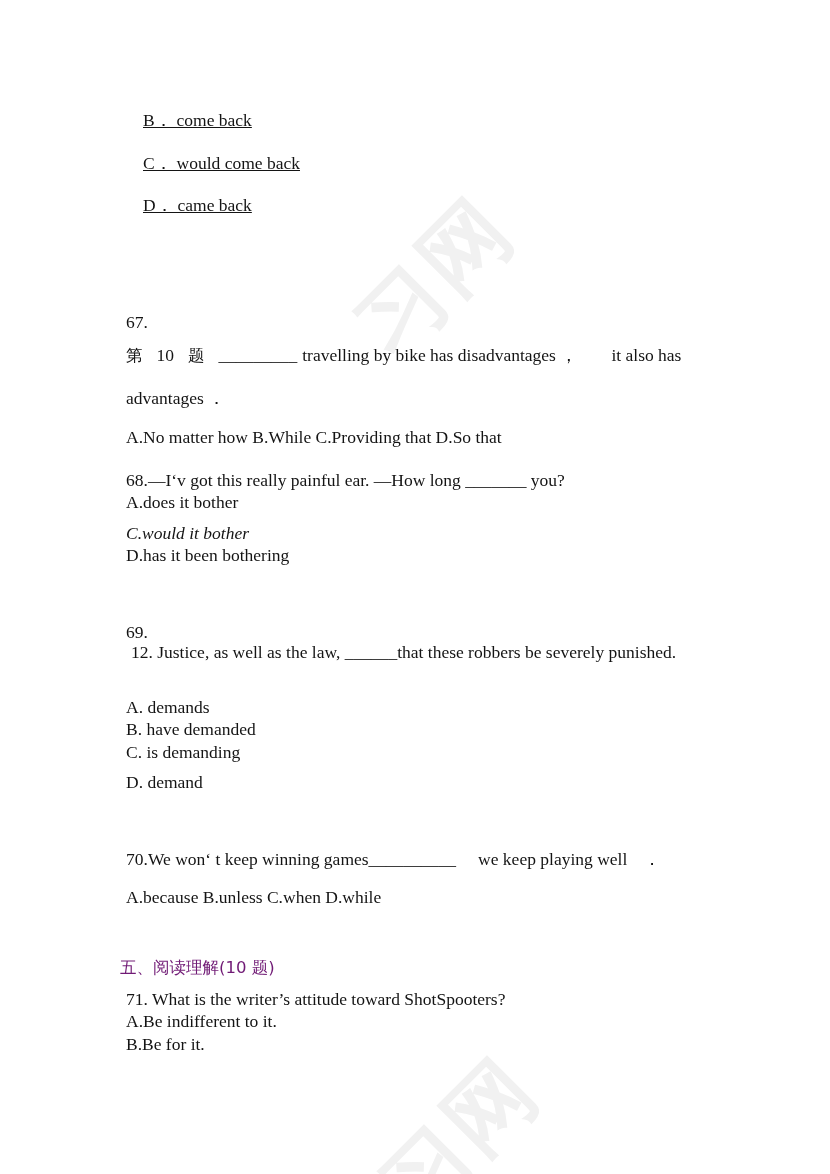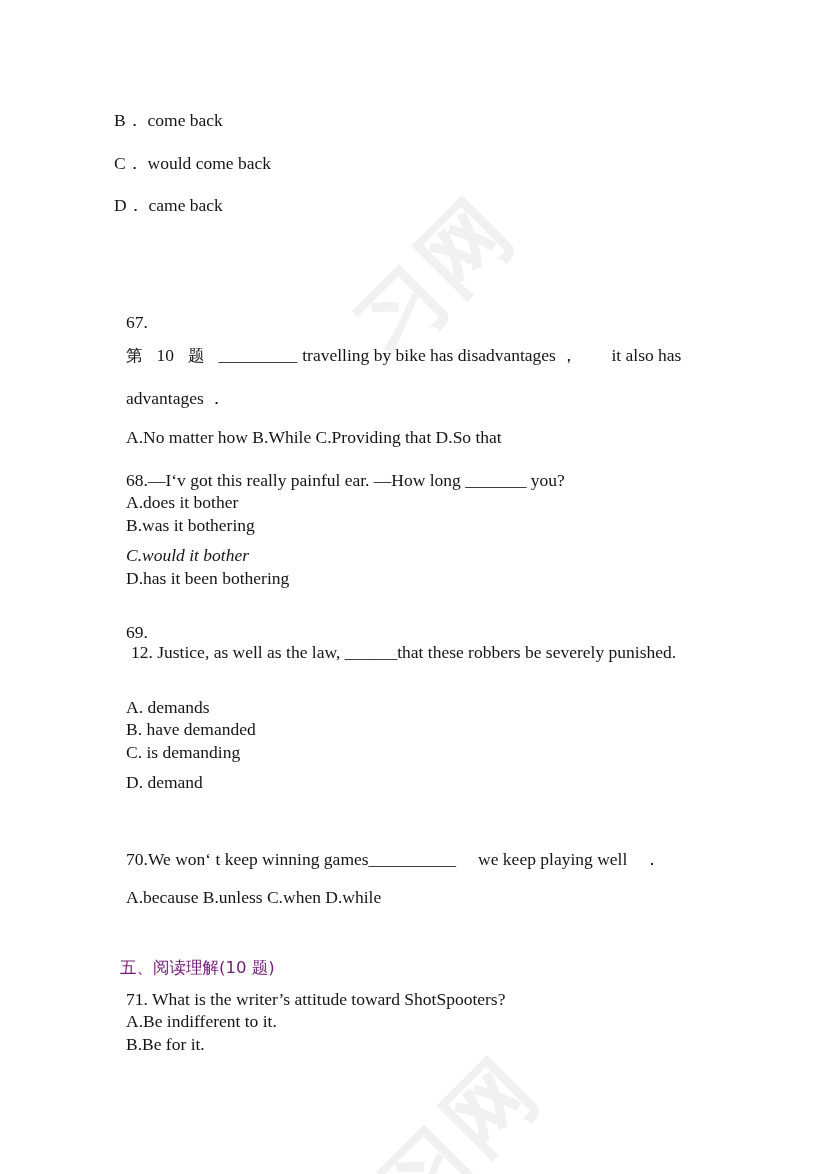--- a/index.html
+++ b/index.html
@@ -48,22 +48,23 @@
   }
 
   
   .page {
     position: absolute;
     inset: 0;
     z-index: 1;
   }
   .blk {
     position: absolute;
-    left: 114px;
+    left: 143px;
     width: 600px;
+    text-decoration: underline;
   }
   .ln {
     font-size: 17.5px;
     line-height: 1.0;
     white-space: pre-wrap;
     color: #141414;
   }
 
   
   .opt-wide { margin-bottom: 25px; }
@@ -154,21 +155,20 @@
       <span class="sp-comma"></span>
       <span>．</span>
     </div>
   </div>
 
   <div class="ln q67-opts">A.No matter how B.While C.Providing that D.So that</div>
 
   <div class="q68">
     <div class="ln">68.—I‘v got this really painful ear. —How long _______ you?</div>
     <div class="ln">A.does it bother</div>
-    <div class="ln">B.was it bothering</div>
     <div class="ln gap">C.would it bother</div>
     <div class="ln">D.has it been bothering</div>
   </div>
 
   <div class="ln q69-num">69.</div>
   <div class="ln q69-stem">12. Justice, as well as the law, ______that these robbers be severely punished.</div>
   <div class="q69-opts">
     <div class="ln">A. demands</div>
     <div class="ln">B. have demanded</div>
     <div class="ln">C. is demanding</div>

